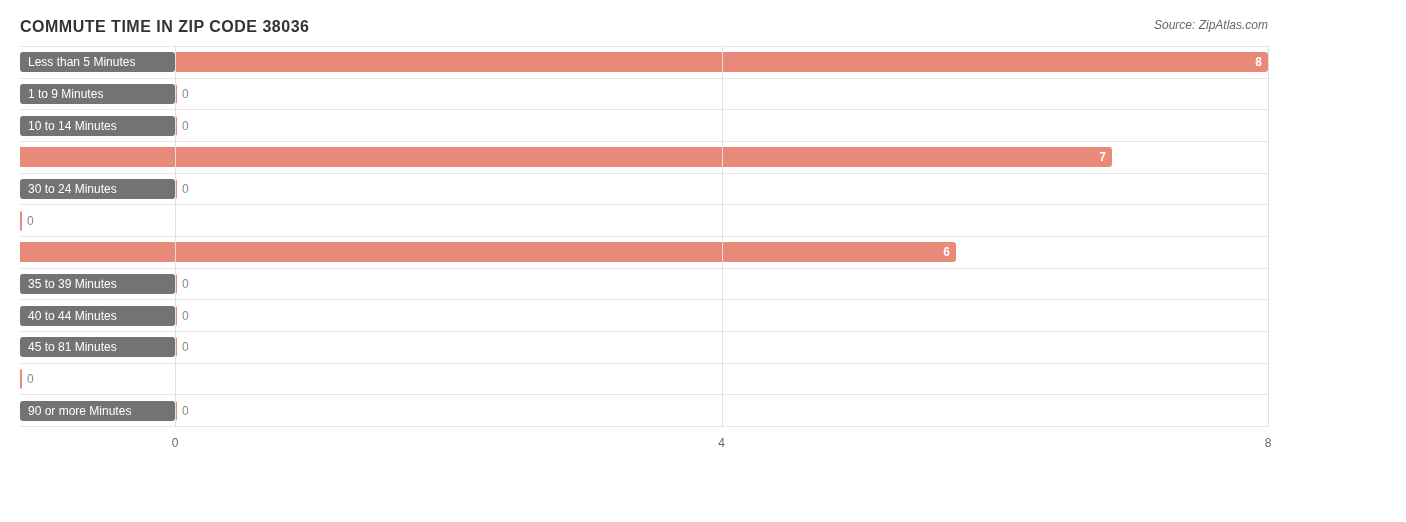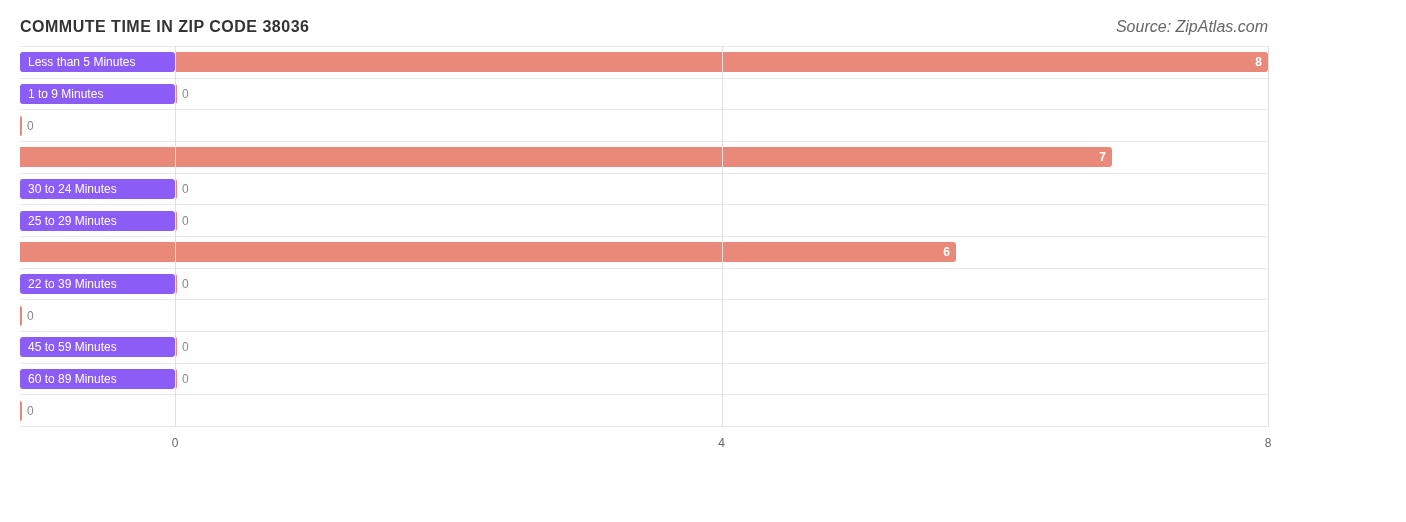--- a/index.html
+++ b/index.html
@@ -24,21 +24,21 @@
       margin-bottom: 10px;
     }
     .chart-title {
       font-size: 16px;
       font-weight: bold;
       color: #333;
       text-transform: uppercase;
       letter-spacing: 0.5px;
     }
     .chart-source {
-      font-size: 16px;
+      font-size: 12px;
       color: #666;
       font-style: italic;
     }
     .chart-area {
       position: relative;
       width: 100%;
       height: calc(100% - 55px);
     }
     .bars-wrapper {
       position: absolute;
@@ -57,21 +57,21 @@
       position: relative;
     }
     .bar-row:first-child {
       border-top: 1px solid #e8e8e8;
     }
     .bar-label {
       width: 155px;
       min-width: 155px;
       font-size: 12px;
       color: #fff;
-      background: #8b5cf6;
+      background: #737373;
       padding: 3px 8px;
       border-radius: 3px;
       white-space: nowrap;
       z-index: 2;
       position: relative;
     }
     .bar-track {
       flex: 1;
       height: 100%;
       position: relative;
@@ -152,81 +152,82 @@
           </div>
         </div>
         <div class="bar-row">
           <span class="bar-label">1 to 9 Minutes</span>
           <div class="bar-track">
             <div class="bar-fill" style="width: 2px;"></div>
             <span class="bar-value-outside">0</span>
           </div>
         </div>
         <div class="bar-row">
+          <span class="bar-label">10 to 14 Minutes</span>
           <div class="bar-track">
             <div class="bar-fill" style="width: 2px;"></div>
             <span class="bar-value-outside">0</span>
           </div>
         </div>
         <div class="bar-row">
           <div class="bar-track">
             <div class="bar-fill" style="width: 87.5%;">
               <span class="bar-value">7</span>
             </div>
           </div>
         </div>
         <div class="bar-row">
           <span class="bar-label">30 to 24 Minutes</span>
           <div class="bar-track">
             <div class="bar-fill" style="width: 2px;"></div>
             <span class="bar-value-outside">0</span>
           </div>
         </div>
         <div class="bar-row">
-          <span class="bar-label">25 to 29 Minutes</span>
           <div class="bar-track">
             <div class="bar-fill" style="width: 2px;"></div>
             <span class="bar-value-outside">0</span>
           </div>
         </div>
         <div class="bar-row">
           <div class="bar-track">
             <div class="bar-fill" style="width: 75%;">
               <span class="bar-value">6</span>
             </div>
           </div>
         </div>
         <div class="bar-row">
-          <span class="bar-label">22 to 39 Minutes</span>
-          <div class="bar-track">
-            <div class="bar-fill" style="width: 2px;"></div>
-            <span class="bar-value-outside">0</span>
-          </div>
-        </div>
-        <div class="bar-row">
-          <div class="bar-track">
-            <div class="bar-fill" style="width: 2px;"></div>
-            <span class="bar-value-outside">0</span>
-          </div>
-        </div>
-        <div class="bar-row">
-          <span class="bar-label">45 to 59 Minutes</span>
-          <div class="bar-track">
-            <div class="bar-fill" style="width: 2px;"></div>
-            <span class="bar-value-outside">0</span>
-          </div>
-        </div>
-        <div class="bar-row">
-          <span class="bar-label">60 to 89 Minutes</span>
-          <div class="bar-track">
-            <div class="bar-fill" style="width: 2px;"></div>
-            <span class="bar-value-outside">0</span>
-          </div>
-        </div>
-        <div class="bar-row">
+          <span class="bar-label">35 to 39 Minutes</span>
+          <div class="bar-track">
+            <div class="bar-fill" style="width: 2px;"></div>
+            <span class="bar-value-outside">0</span>
+          </div>
+        </div>
+        <div class="bar-row">
+          <span class="bar-label">40 to 44 Minutes</span>
+          <div class="bar-track">
+            <div class="bar-fill" style="width: 2px;"></div>
+            <span class="bar-value-outside">0</span>
+          </div>
+        </div>
+        <div class="bar-row">
+          <span class="bar-label">45 to 81 Minutes</span>
+          <div class="bar-track">
+            <div class="bar-fill" style="width: 2px;"></div>
+            <span class="bar-value-outside">0</span>
+          </div>
+        </div>
+        <div class="bar-row">
+          <div class="bar-track">
+            <div class="bar-fill" style="width: 2px;"></div>
+            <span class="bar-value-outside">0</span>
+          </div>
+        </div>
+        <div class="bar-row">
+          <span class="bar-label">90 or more Minutes</span>
           <div class="bar-track">
             <div class="bar-fill" style="width: 2px;"></div>
             <span class="bar-value-outside">0</span>
           </div>
         </div>
       </div>
 
     <div class="grid-lines" id="grid-lines">
         <div class="grid-line" style="left: 0%;"></div>
         <div class="grid-line" style="left: 50%;"></div>

